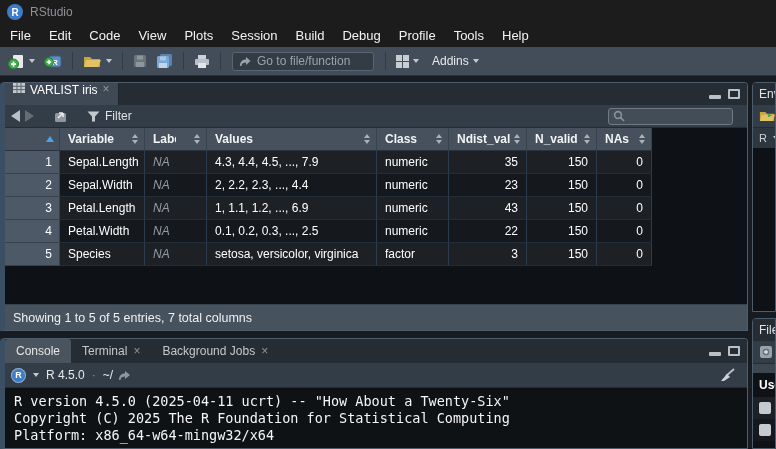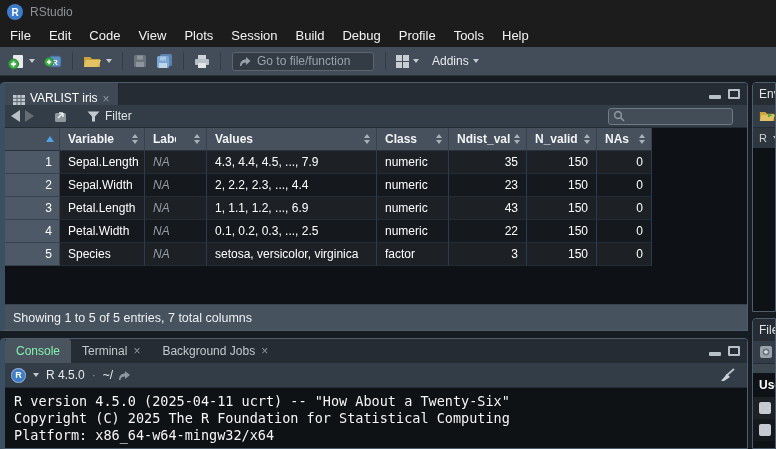--- a/index.html
+++ b/index.html
@@ -26,21 +26,21 @@
            border-top:4px solid #c3c9cf; margin-left:2px; }
   .goto-box { width:142px; height:19px; background:#333c45; border:1px solid #5b656f; border-radius:3px;
               display:flex; align-items:center; gap:6px; padding:0 6px; margin:0 4px; }
   .goto-text { color:#99a2ab; font-size:12px; white-space:nowrap; }
   .addins-label { color:#e8eaec; font-size:12px; margin-left:4px; }
 
   
   .pane { position:absolute; background:#0e1216; border:1px solid #4e5d6b; border-left:5px solid #3b4f63;
           border-radius:4px 4px 0 0; overflow:hidden; display:flex; flex-direction:column; }
   .pane-tabs { height:22px; background:#252c33; display:flex; align-items:center; flex:0 0 auto; }
-  .pane-tab { height:22px; display:flex; align-items:flex-end; gap:5px; padding:0 8px; background:#3e4955;
+  .pane-tab { height:22px; display:flex; align-items:flex-start; gap:5px; padding:0 8px; background:#3e4955;
               color:#fff; font-size:12px; border-right:1px solid #20262d; }
   .tab-close { color:#8d959c; font-size:12px; line-height:1; }
   .win-btns { margin-left:auto; display:flex; align-items:center; gap:7px; padding-right:7px; }
   .btn-min { width:12px; height:9px; position:relative; }
   .btn-min::after { content:""; position:absolute; left:0; right:0; bottom:0; height:4px; background:#b9c1c8; border-radius:1px; }
   .btn-max { width:12px; height:10px; border:2px solid #b9c1c8; border-radius:1px; }
 
   .pane-toolbar { height:23px; background:#333d47; border-bottom:1px solid #232b33;
                   display:flex; align-items:center; padding:0 6px; gap:5px; flex:0 0 auto; }
 
@@ -77,21 +77,21 @@
   .td.c-ndist,.td.c-nvalid,.td.c-nas { justify-content:flex-end; }
   .th.c-num { padding-right:5px; }
 
   .status-bar { margin-top:auto; height:26px; background:#46525e; border-top:1px solid #38424d;
                 color:#eef1f3; font-size:12.5px; display:flex; align-items:center; padding-left:8px; flex:0 0 auto; }
 
   
   #console-pane { left:0; top:338px; width:748px; height:111px; }
   .pane-tabs.console-tabs { height:24px; }
   .ctab { height:24px; display:flex; align-items:center; gap:6px; padding:0 11px; font-size:12px; color:#c3c9ce; }
-  .ctab.active { background:#4a545f; color:#86efac; border-radius:3px 3px 0 0; }
+  .ctab.active { background:#4a545f; color:#e5e5e5; border-radius:3px 3px 0 0; }
   .console-toolbar { height:25px; }
   .r-circle { width:15px; height:15px; border-radius:50%; background:var(--logo-blue,#3d7cc9);
               color:#fff; font-size:9px; font-weight:bold; display:flex; align-items:center; justify-content:center;
               box-shadow:0 0 0 1px #8fa8c4 inset; }
   .rver { color:#e6e9ec; font-size:12px; margin-left:2px; }
   .cdot { color:#8d959c; font-size:12px; margin:0 2px; }
   .cpath { color:#e6e9ec; font-size:12px; }
   .console-body { flex:1 1 auto; background:#0f1215; padding:5px 0 0 9px;
                   font-family:"DejaVu Sans Mono","Liberation Mono",monospace; font-size:13.5px;
                   color:#f5f5f5; line-height:17px; white-space:pre; }

